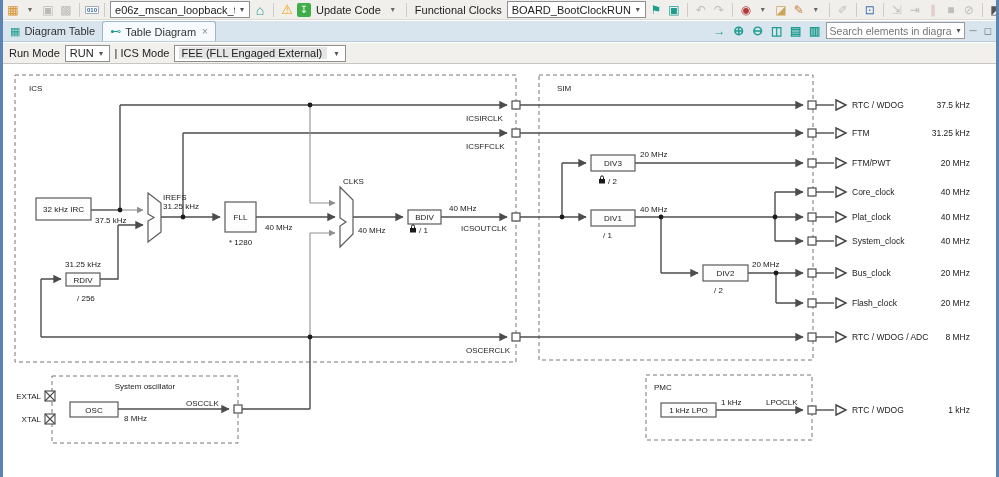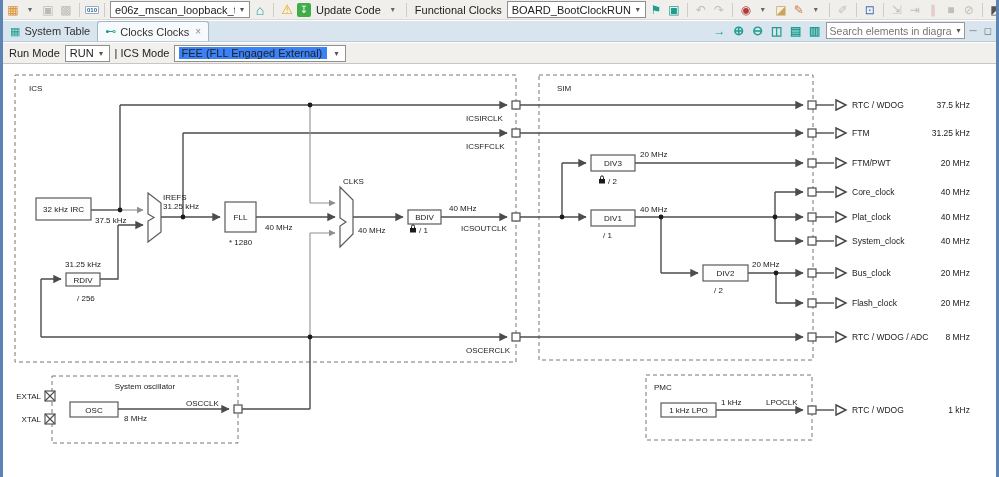--- a/index.html
+++ b/index.html
@@ -38,21 +38,21 @@
   .searchbox input { border:none; outline:none; width:128px; font-size:10.5px; padding:0 3px;
                      font-family:"Liberation Sans", sans-serif; color:#333; }
   .winbtn { color:#777; font-size:10px; padding:0 2px; }
   
   .modebar { position:absolute; top:43px; left:0; right:0; height:21px; background:#f2f0ed;
              border-bottom:1px solid #c9c6c2; display:flex; align-items:center; gap:5px;
              padding:0 6px; font-size:11px; color:#222; }
   .modesel { display:inline-flex; align-items:center; height:17px; border:1px solid #8f8f8f;
              background:#fff; padding-left:4px; }
   .modesel .arrow { width:15px; text-align:center; font-size:8px; color:#555; }
-  .yellow-text { background:#3b82f6; padding:0 2px; min-width:148px; }
+  .yellow-text { background:#e5e5e5; padding:0 2px; min-width:148px; }
   
   .canvas { position:absolute; top:64px; left:0; right:0; bottom:0; background:#ffffff; }
   svg text { font-family:"Liberation Sans","DejaVu Sans",sans-serif; font-size:8px; fill:#1a1a1a; }
   svg text.grp { fill:#222; font-size:8px; }
   svg text.blk { font-size:8px; }
   svg text.out { font-size:8.5px; }
   svg text.sig { fill:#222; }
 </style>
 </head>
 <body>
@@ -105,25 +105,25 @@
     <span class="tbtn" style="color:#c2bfb9">■</span>
     <span class="tbtn" style="color:#c2bfb9">⊘</span>
     <span class="tsep"></span>
     <span class="tbtn" style="color:#555">◩</span>
 
   </div>
 
   <div class="tabrow">
     <span class="tab">
       <span class="tabicon">▦</span>
-      <span>System Table</span>
+      <span>Diagram Table</span>
     </span>
     <span class="tab active">
       <span class="tabicon">⊷</span>
-      <span>Clocks Clocks</span>
+      <span>Table Diagram</span>
       <span class="tabclose">×</span>
     </span>
     <span class="tabspacer"></span>
     <span class="diagctrl">
       <span class="tbtn teal">→</span>
       <span class="tbtn teal" style="font-size:13px">⊕</span>
       <span class="tbtn teal" style="font-size:13px">⊖</span>
       <span class="tbtn teal">◫</span>
       <span class="tbtn teal">▤</span>
       <span class="tbtn teal">▥</span>

